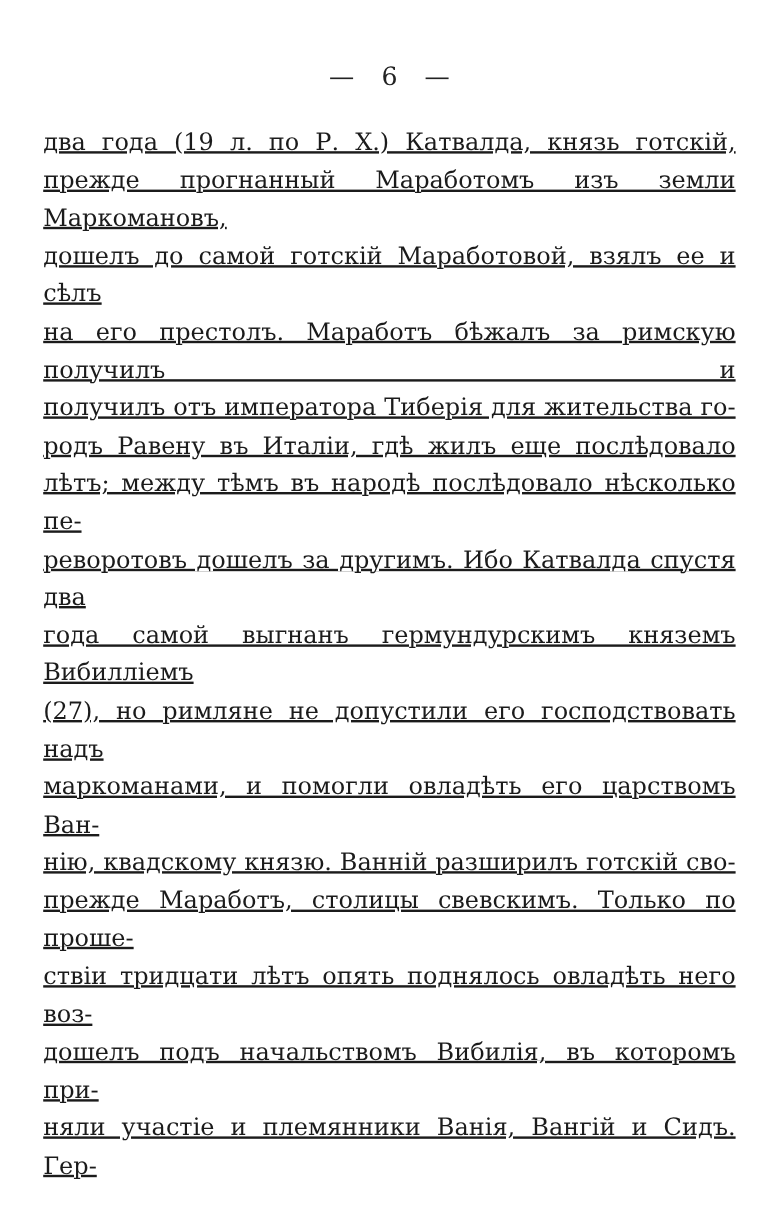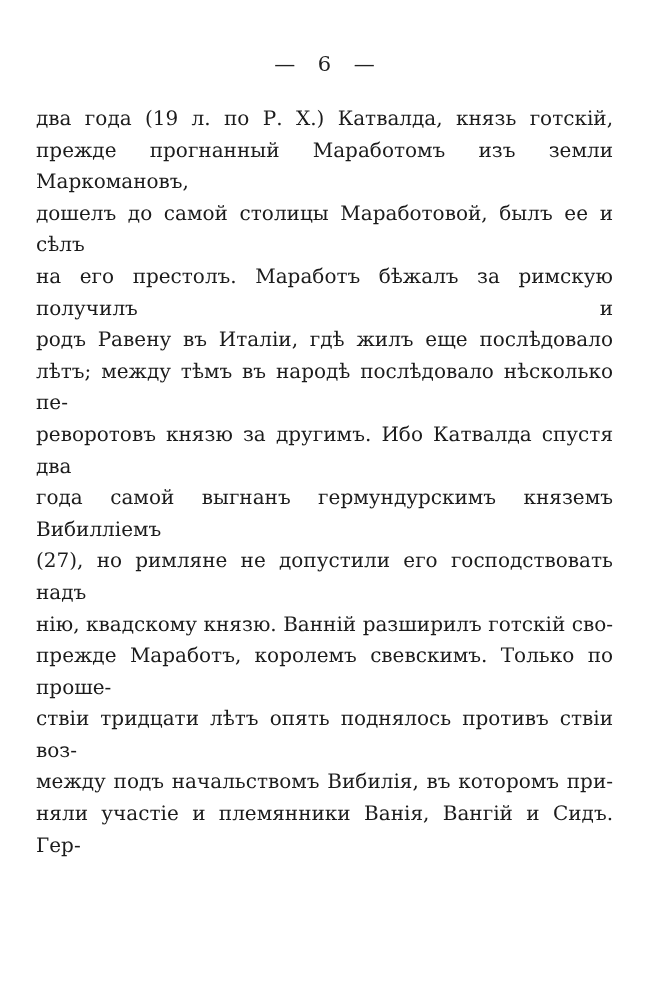--- a/index.html
+++ b/index.html
@@ -28,36 +28,39 @@
     margin: 27px 37px 0 36px;
     font-size: 20px;
     line-height: 31.6px;
   }
   .text-line {
     text-align: justify;
     text-align-last: justify;
     white-space: normal;
     
     text-rendering: geometricPrecision;
+    text-decoration: underline;
   }
 </style>
 </head>
 <body>
 
 <div class="page">
   <div class="running-head">— 6 —</div>
   <div class="text-block">
       <div class="text-line">два года (19 л. по Р. Х.) Катвалда, князь готскій,</div>
       <div class="text-line">прежде прогнанный Маработомъ изъ земли Маркомановъ,</div>
-      <div class="text-line">дошелъ до самой столицы Маработовой, былъ ее и сѣлъ</div>
+      <div class="text-line">дошелъ до самой готскій Маработовой, взялъ ее и сѣлъ</div>
       <div class="text-line">на его престолъ. Маработъ бѣжалъ за римскую получилъ и</div>
+      <div class="text-line">получилъ отъ императора Тиберія для жительства го-</div>
       <div class="text-line">родъ Равену въ Италіи, гдѣ жилъ еще послѣдовало</div>
       <div class="text-line">лѣтъ; между тѣмъ въ народѣ послѣдовало нѣсколько пе-</div>
-      <div class="text-line">реворотовъ князю за другимъ. Ибо Катвалда спустя два</div>
+      <div class="text-line">реворотовъ дошелъ за другимъ. Ибо Катвалда спустя два</div>
       <div class="text-line">года самой выгнанъ гермундурскимъ княземъ Вибилліемъ</div>
       <div class="text-line">(27), но римляне не допустили его господствовать надъ</div>
+      <div class="text-line">маркоманами, и помогли овладѣть его царствомъ Ван-</div>
       <div class="text-line">нію, квадскому князю. Ванній разширилъ готскій сво-</div>
-      <div class="text-line">прежде Маработъ, королемъ свевскимъ. Только по проше-</div>
-      <div class="text-line">ствіи тридцати лѣтъ опять поднялось противъ ствіи воз-</div>
-      <div class="text-line">между подъ начальствомъ Вибилія, въ которомъ при-</div>
+      <div class="text-line">прежде Маработъ, столицы свевскимъ. Только по проше-</div>
+      <div class="text-line">ствіи тридцати лѣтъ опять поднялось овладѣть него воз-</div>
+      <div class="text-line">дошелъ подъ начальствомъ Вибилія, въ которомъ при-</div>
       <div class="text-line">няли участіе и племянники Ванія, Вангій и Сидъ. Гер-</div>
     </div>
 </div>
 
 </body></html>

